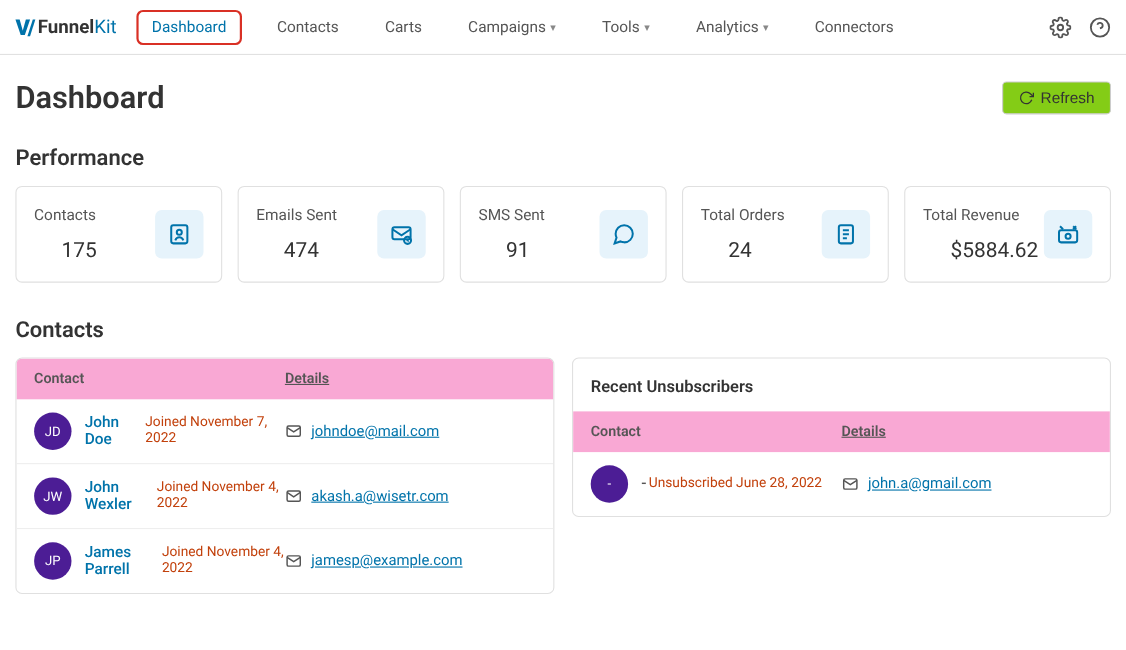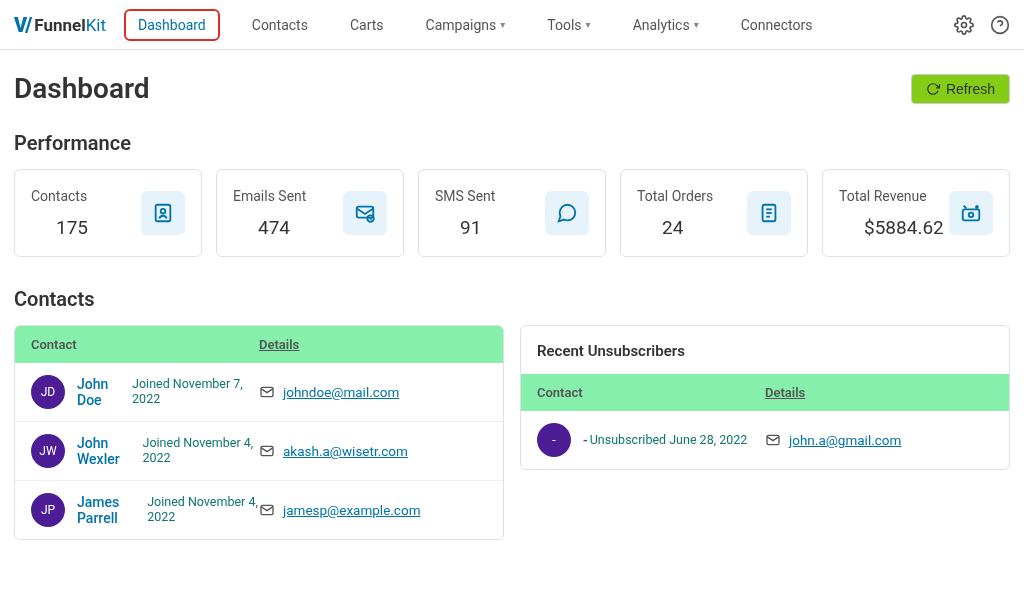--- a/index.html
+++ b/index.html
@@ -23,29 +23,29 @@
 .cards { display: flex; gap: 14px; margin-bottom: 30px; }
 .card { flex: 1; border: 1px solid #e0e0e0; border-radius: 6px; padding: 16px 16px; display: flex; align-items: center; justify-content: space-between; min-height: 88px; }
 .card-text { display: flex; flex-direction: column; gap: 12px; }
 .card-label { font-size: 14px; color: #555; }
 .card-value { font-size: 19px; color: #333; margin-left: 25px; }
 .card-icon { width: 44px; height: 44px; background: #e6f3fb; border-radius: 6px; display: flex; align-items: center; justify-content: center; color: #0073aa; }
 .card-icon svg { width: 22px; height: 22px; }
 .contacts-row { display: flex; gap: 16px; }
 .panel { flex: 1; border: 1px solid #e0e0e0; border-radius: 6px; overflow: hidden; }
 .panel-title { font-size: 15px; font-weight: 600; padding: 16px 16px 14px 16px; color: #333; }
-.thead { display: flex; background: #86efac; padding: 11px 16px; font-size: 13px; color: #555; font-weight: 600; }
+.thead { display: flex; background: #f9a8d4; padding: 11px 16px; font-size: 13px; color: #555; font-weight: 600; }
 .col-contact { flex: 1; }
 .col-details { flex: 1; text-decoration: underline; }
 .trow { display: flex; align-items: center; padding: 12px 16px; border-bottom: 1px solid #eee; }
 .trow:last-child { border-bottom: none; }
 .avatar { width: 34px; height: 34px; border-radius: 50%; background: #4c1d95; color: #fff; font-size: 12px; font-weight: 400; display: flex; align-items: center; justify-content: center; margin-right: 12px; flex-shrink: 0; }
 .contact-info { display: flex; flex-direction: row; gap: 2px; }
 .contact-name { color: #0073aa; font-size: 14px; font-weight: 500; cursor: pointer; }
-.contact-sub { color: #0f766e; font-size: 12.5px; }
+.contact-sub { color: #c2410c; font-size: 12.5px; }
 .email-cell { display: flex; align-items: flex-start; gap: 8px; color: #0073aa; font-size: 13.5px; }
 .env-icon { width: 16px; height: 16px; display: flex; align-items: center; justify-content: center; color: #555; }
 .env-icon svg { width: 16px; height: 16px; }
 a.email-link { color: #0073aa; text-decoration: none; cursor: pointer; }
 </style>
 </head>
 <body>
 
 <div class="topbar">
   <div class="logo">

